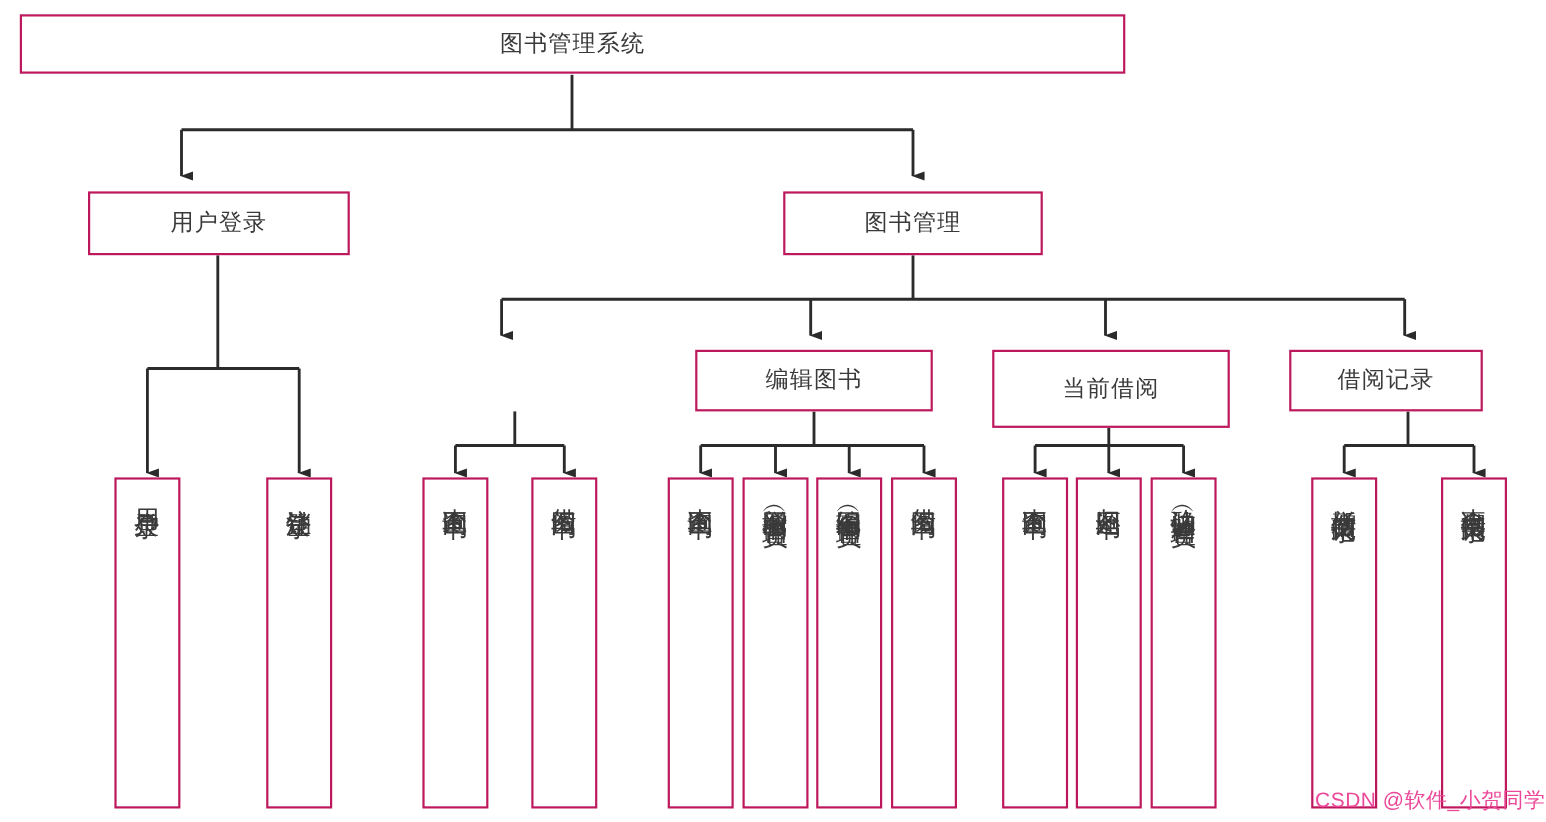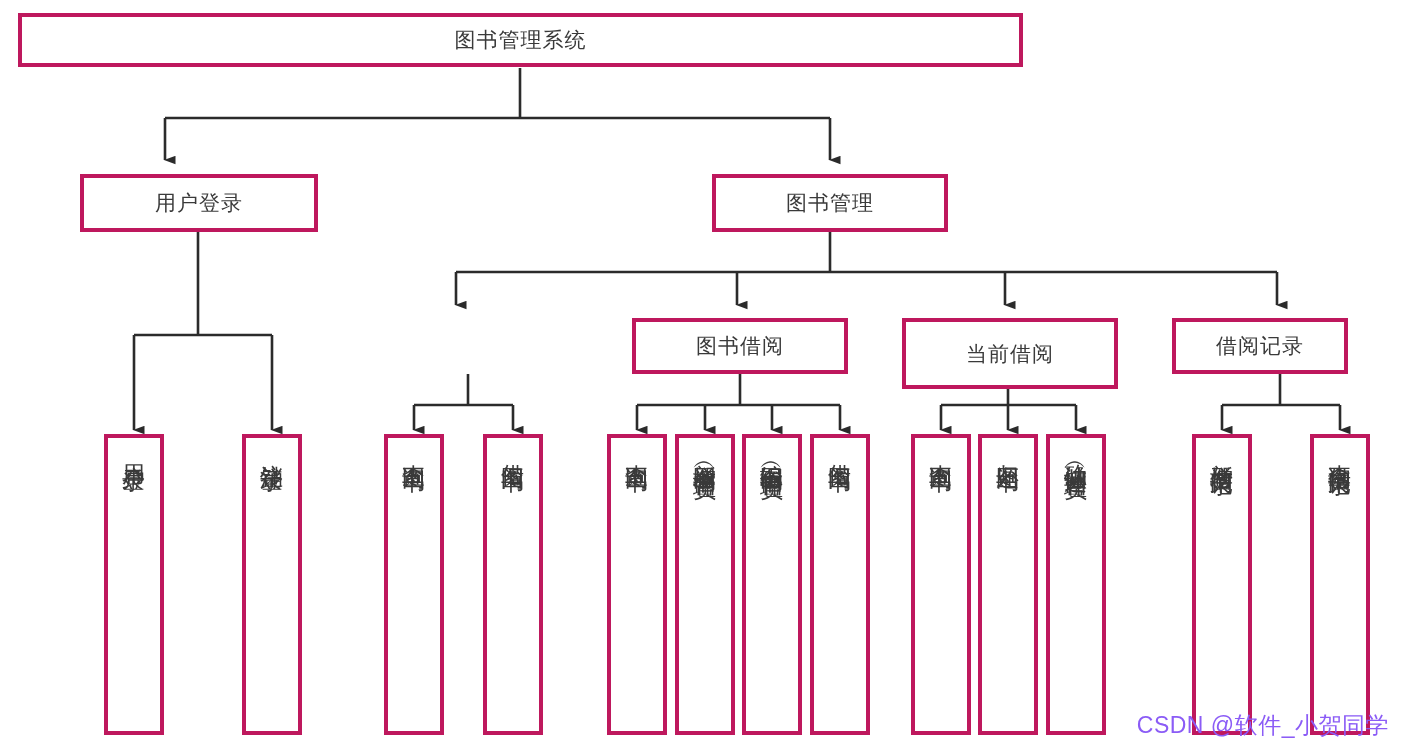--- a/index.html
+++ b/index.html
@@ -21,21 +21,21 @@
     position: absolute;
     left: 0;
     top: 0;
     width: 1405px;
     height: 747px;
     pointer-events: none;
   }
   .node {
     position: absolute;
     box-sizing: border-box;
-    border: 4px solid #be185d;
+    border: 2px solid #be185d;
     background: #ffffff;
     display: flex;
     align-items: center;
     justify-content: center;
     color: #3a3a3a;
   }
   .node.horiz {
     font-size: 21px;
     letter-spacing: 1px;
     line-height: 1.2;
@@ -51,24 +51,24 @@
     font-size: 23px;
     line-height: 1.22;
     letter-spacing: 2px;
     color: #3a3a3a;
     white-space: nowrap;
     display: block;
   }
   .node.vert.tall .vtext { font-size: 23px; }
   #watermark {
     position: absolute;
-    right: 16px;
+    right: 0;
     bottom: 6px;
-    font-size: 23px;
-    color: #8b5cf6;
+    font-size: 19px;
+    color: #ec4899;
     letter-spacing: 0.5px;
     white-space: nowrap;
   }
 </style>
 </head>
 <body>
 
 <div id="canvas">
 
   <svg class="edges" viewBox="0 0 1405 747" xmlns="http://www.w3.org/2000/svg">
@@ -126,21 +126,21 @@
   </div>
 
   <div class="node horiz" style="left:80px; top:174px; width:238px; height:58px;">
     <span>用户登录</span>
   </div>
   <div class="node horiz" style="left:712px; top:174px; width:236px; height:58px;align-items:center;">
     <span>图书管理</span>
   </div>
 
   <div class="node horiz" style="left:632px; top:318px; width:216px; height:56px;">
-    <span>图书借阅</span>
+    <span>编辑图书</span>
   </div>
   <div class="node horiz" style="left:902px; top:318px; width:216px; height:71px;">
     <span>当前借阅</span>
   </div>
   <div class="node horiz" style="left:1172px; top:318px; width:176px; height:56px;">
     <span>借阅记录</span>
   </div>
 
   <div class="node vert" style="left:104px; top:434px; width:60px; height:301px;">
     <span class="vtext">用户登录</span>

